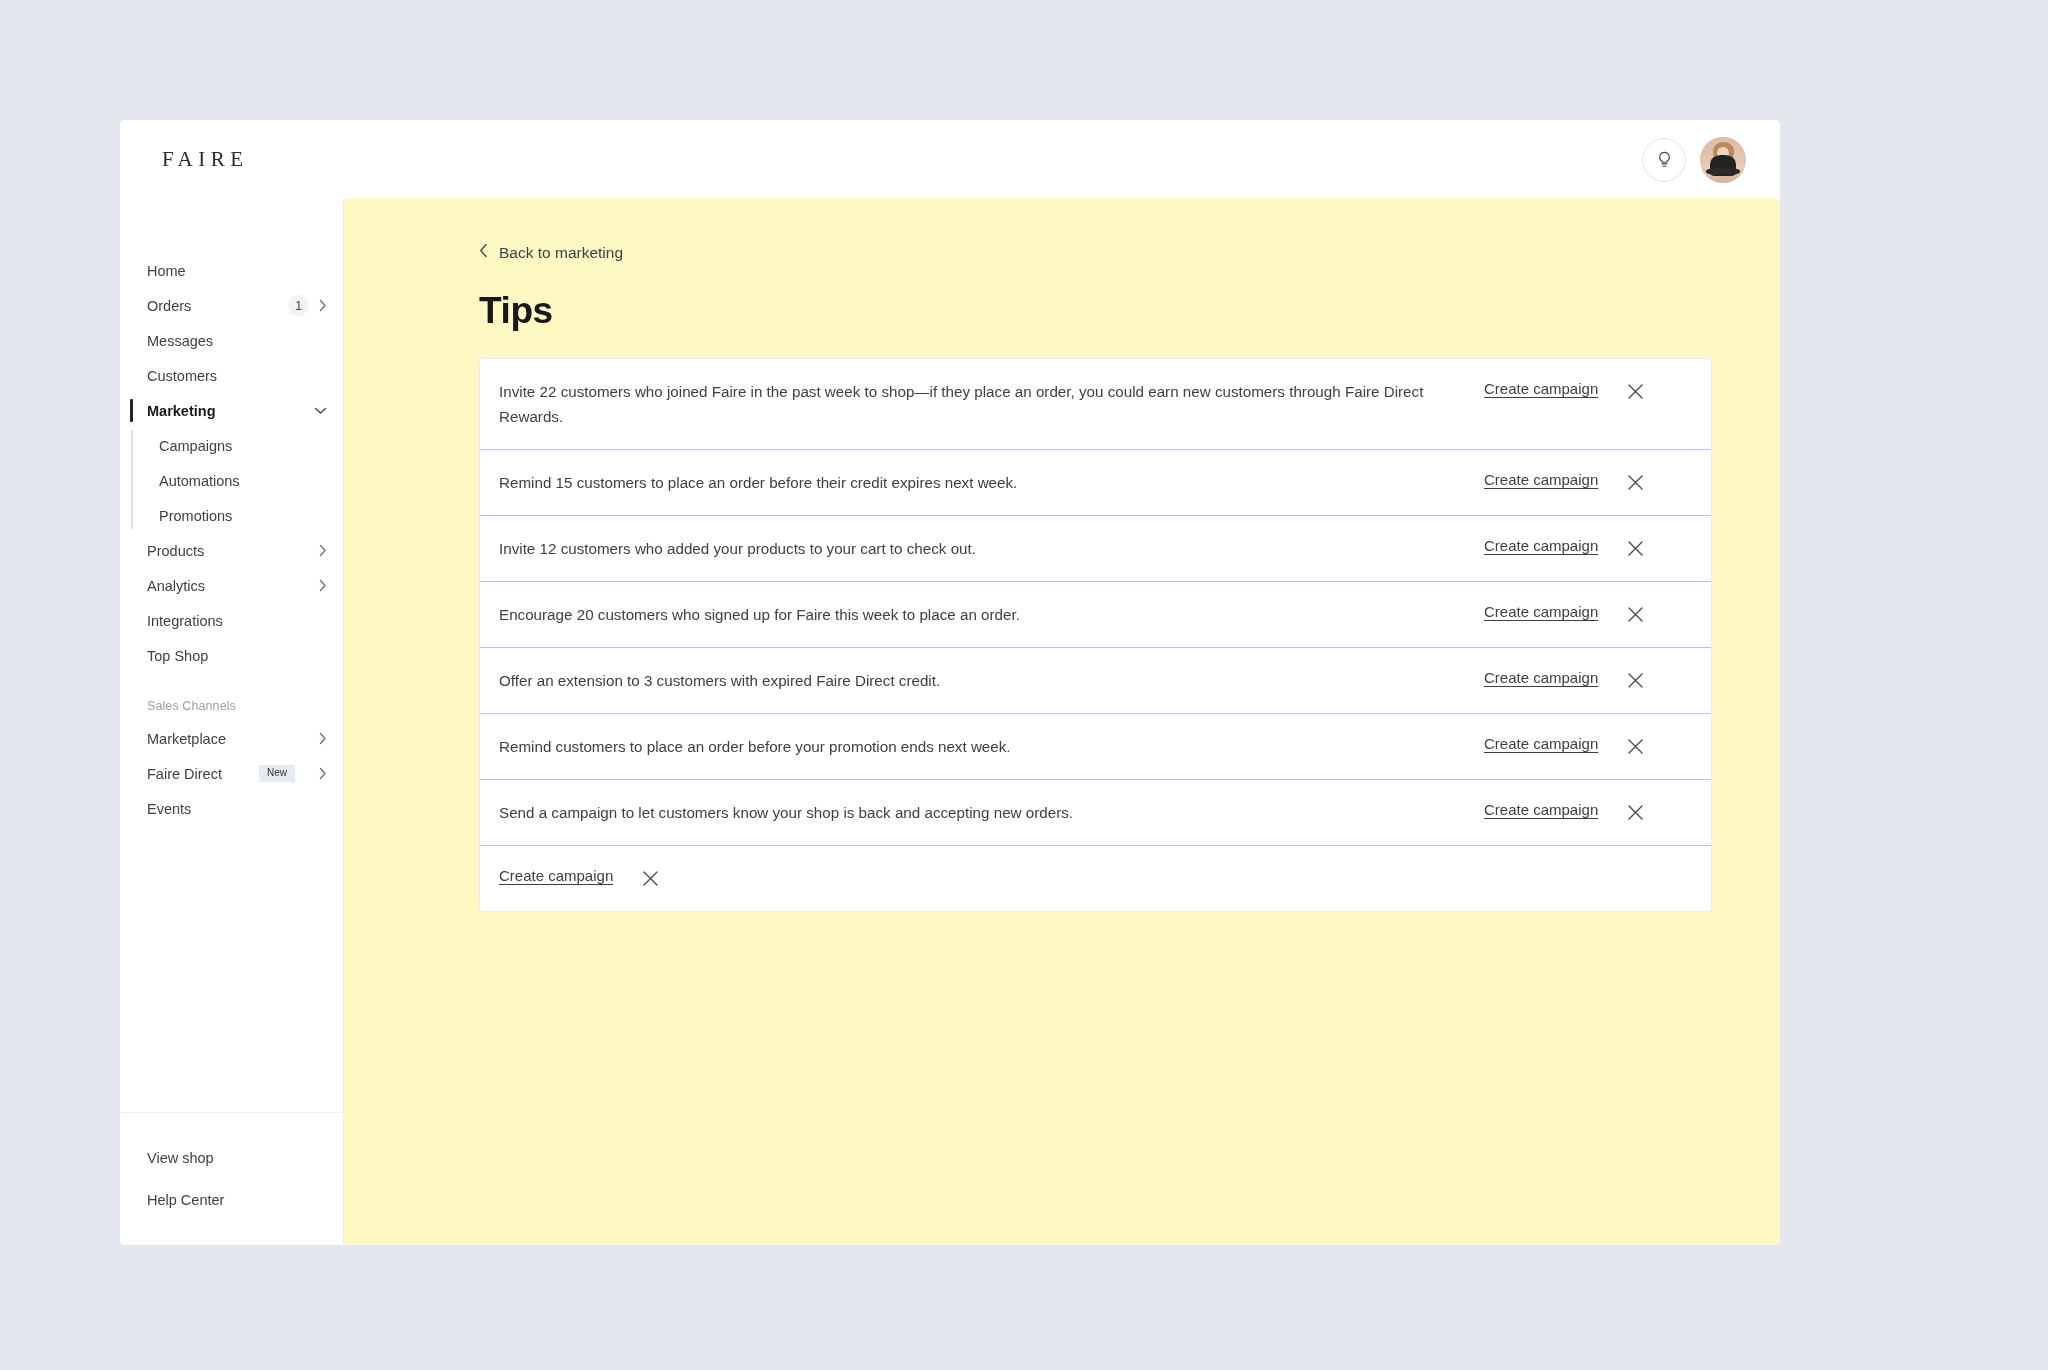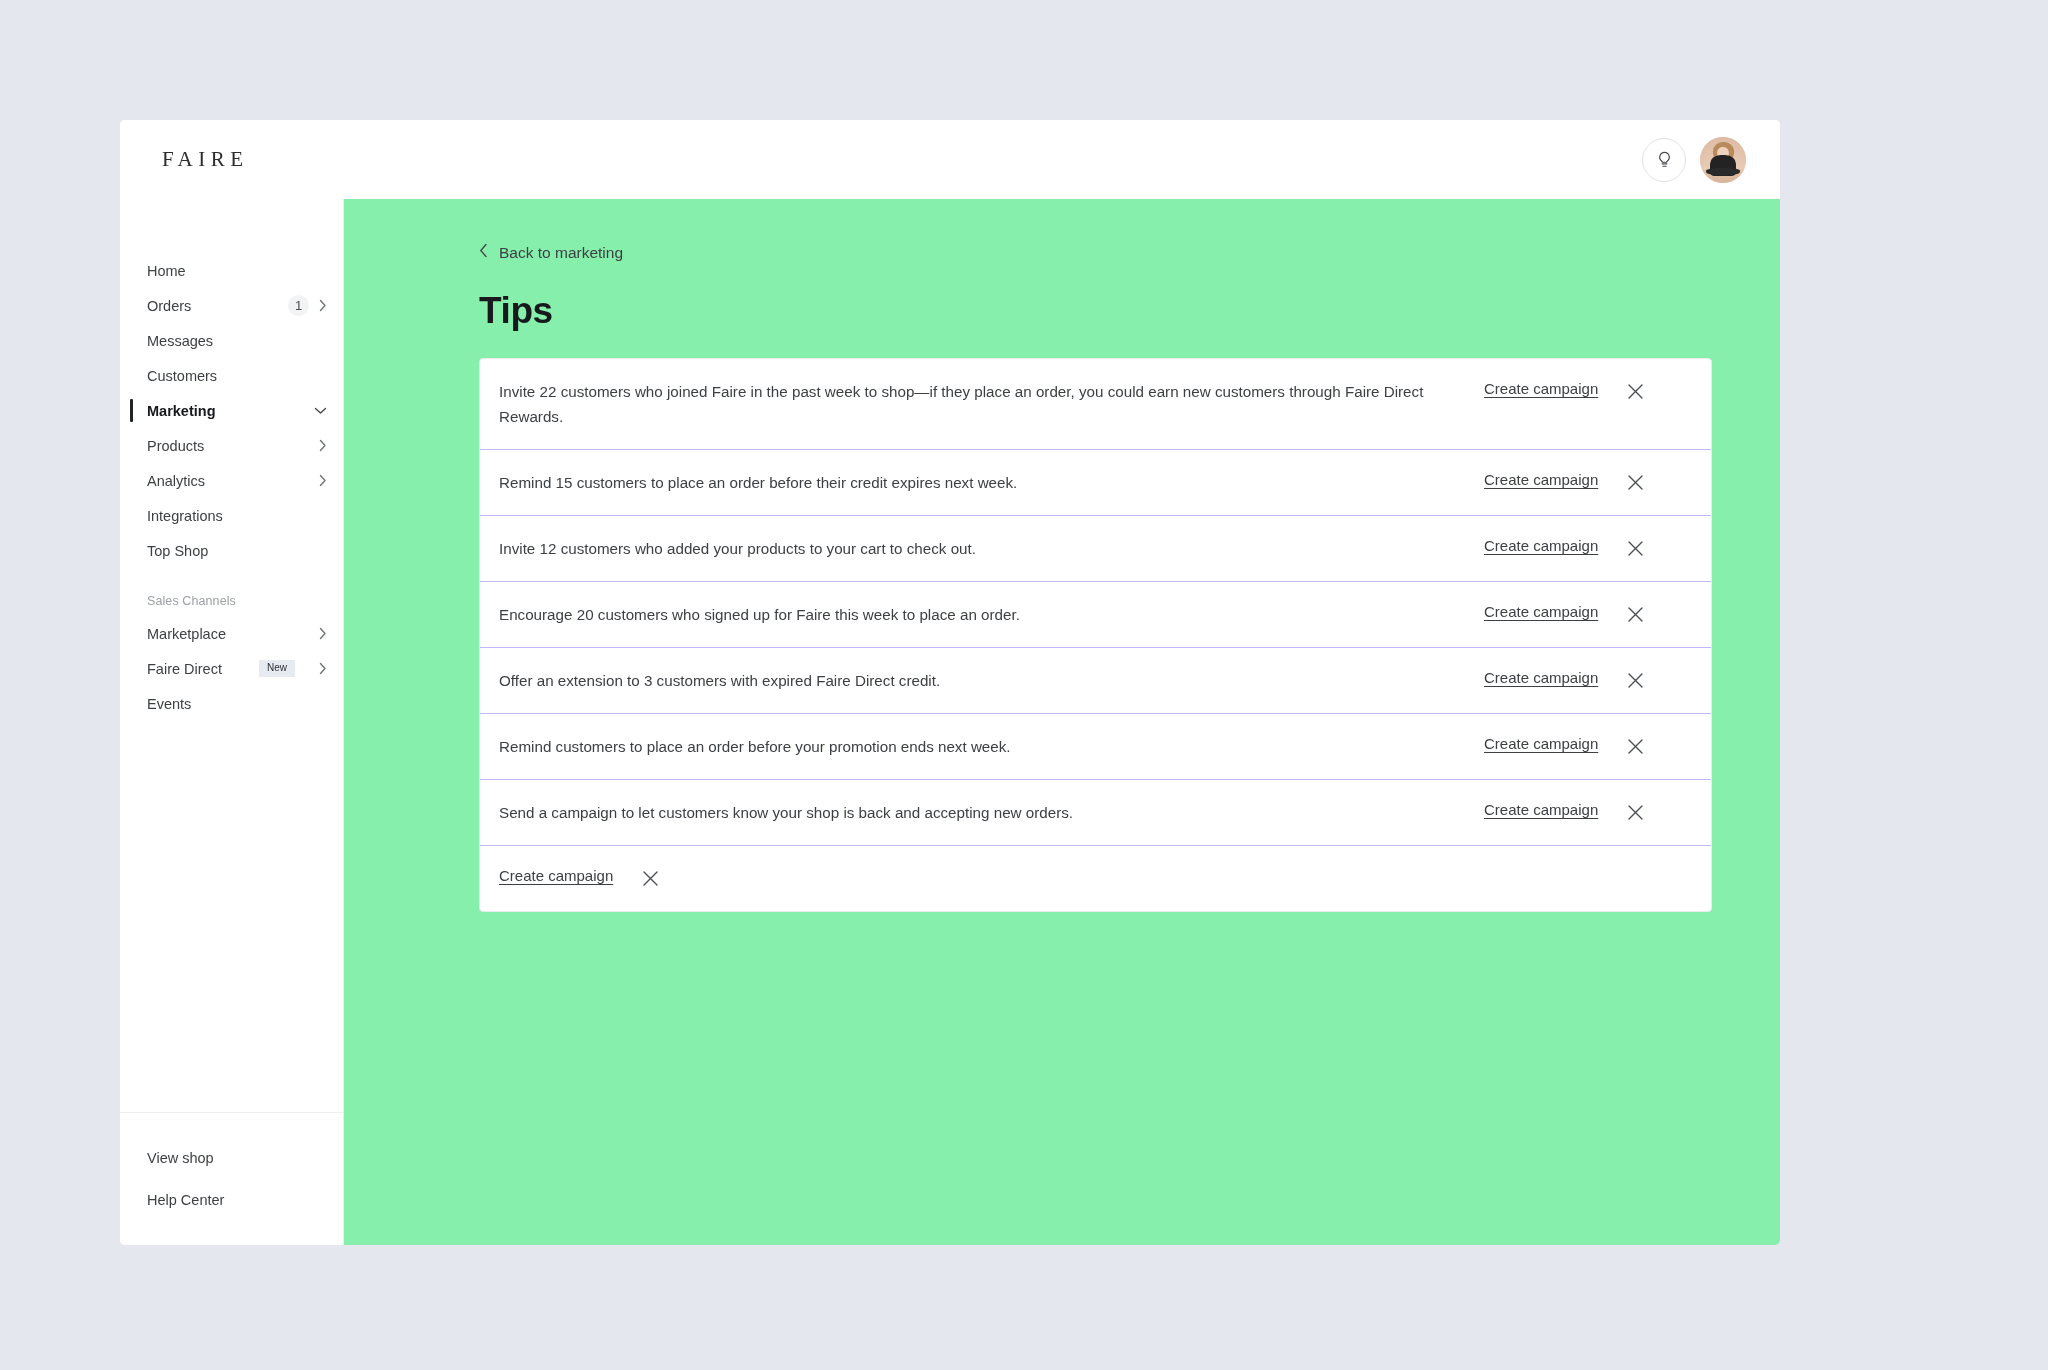--- a/index.html
+++ b/index.html
@@ -182,21 +182,21 @@
 
   .nav-bottom {
     border-top: 1px solid #eceef1;
     padding: 24px 0 24px;
   }
   .nav-bottom .nav-item { height: 42px; }
 
   
   .main {
     flex: 1 1 auto;
-    background: #86efac;
+    background: #fef9c3;
     padding: 44px 68px 0 135px;
     overflow: hidden;
   }
   .back-link {
     display: inline-flex;
     align-items: center;
     gap: 11px;
     font-size: 15.5px;
     color: #3c3f43;
     cursor: pointer;
@@ -308,20 +308,31 @@
 
         <div class="nav-item active">
           <span class="label">Marketing</span>
           <span class="chev">
             <svg width="13" height="8" viewBox="0 0 13 8" fill="none" stroke="#45484c" stroke-width="1.4" stroke-linecap="round" stroke-linejoin="round">
                 <path d="M1.5 1.5 6.5 6 11.5 1.5"></path>
               </svg>
           </span>
         </div>
 
+        <div class="subnav">
+          <div class="nav-sub">
+            <span>Campaigns</span>
+          </div>
+          <div class="nav-sub">
+            <span>Automations</span>
+          </div>
+          <div class="nav-sub">
+            <span>Promotions</span>
+          </div>
+        </div>
 
         <div class="nav-item">
           <span class="label">Products</span>
           <span class="chev">
             <svg width="8" height="13" viewBox="0 0 8 13" fill="none" stroke="#70757b" stroke-width="1.4" stroke-linecap="round" stroke-linejoin="round">
                 <path d="M1.5 1.5 6 6.5 1.5 11.5"></path>
               </svg>
           </span>
         </div>
 

